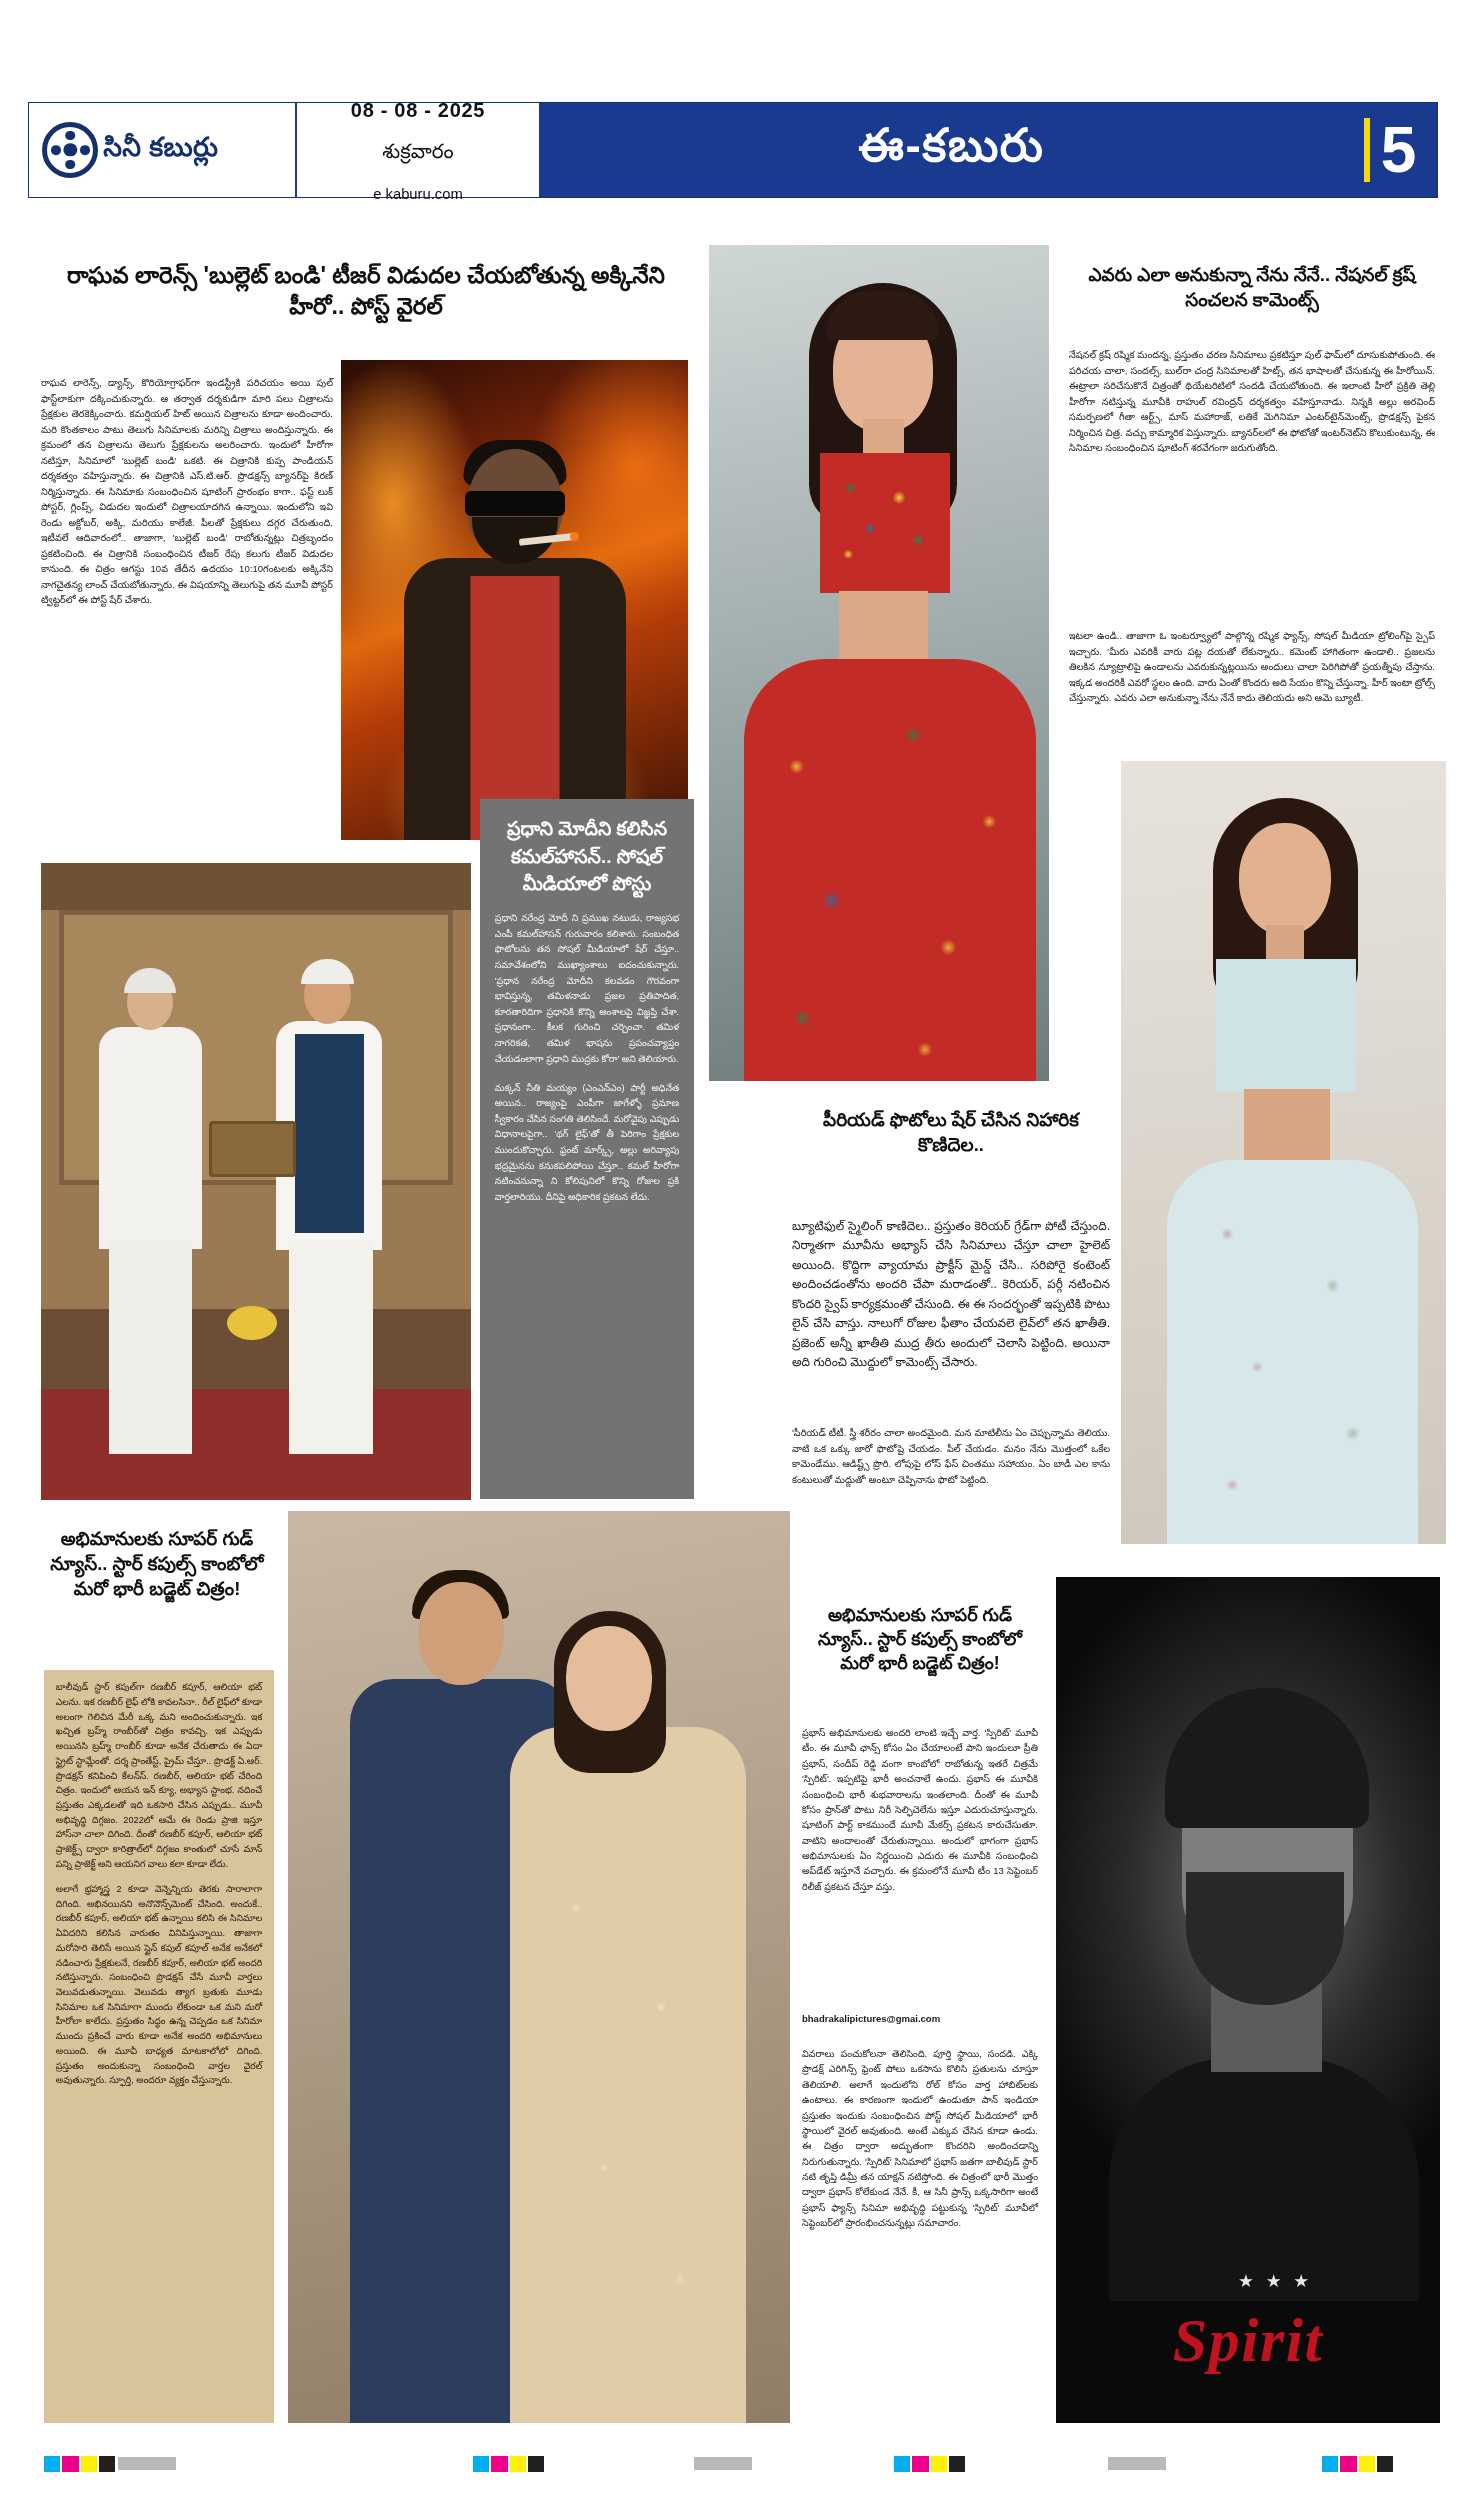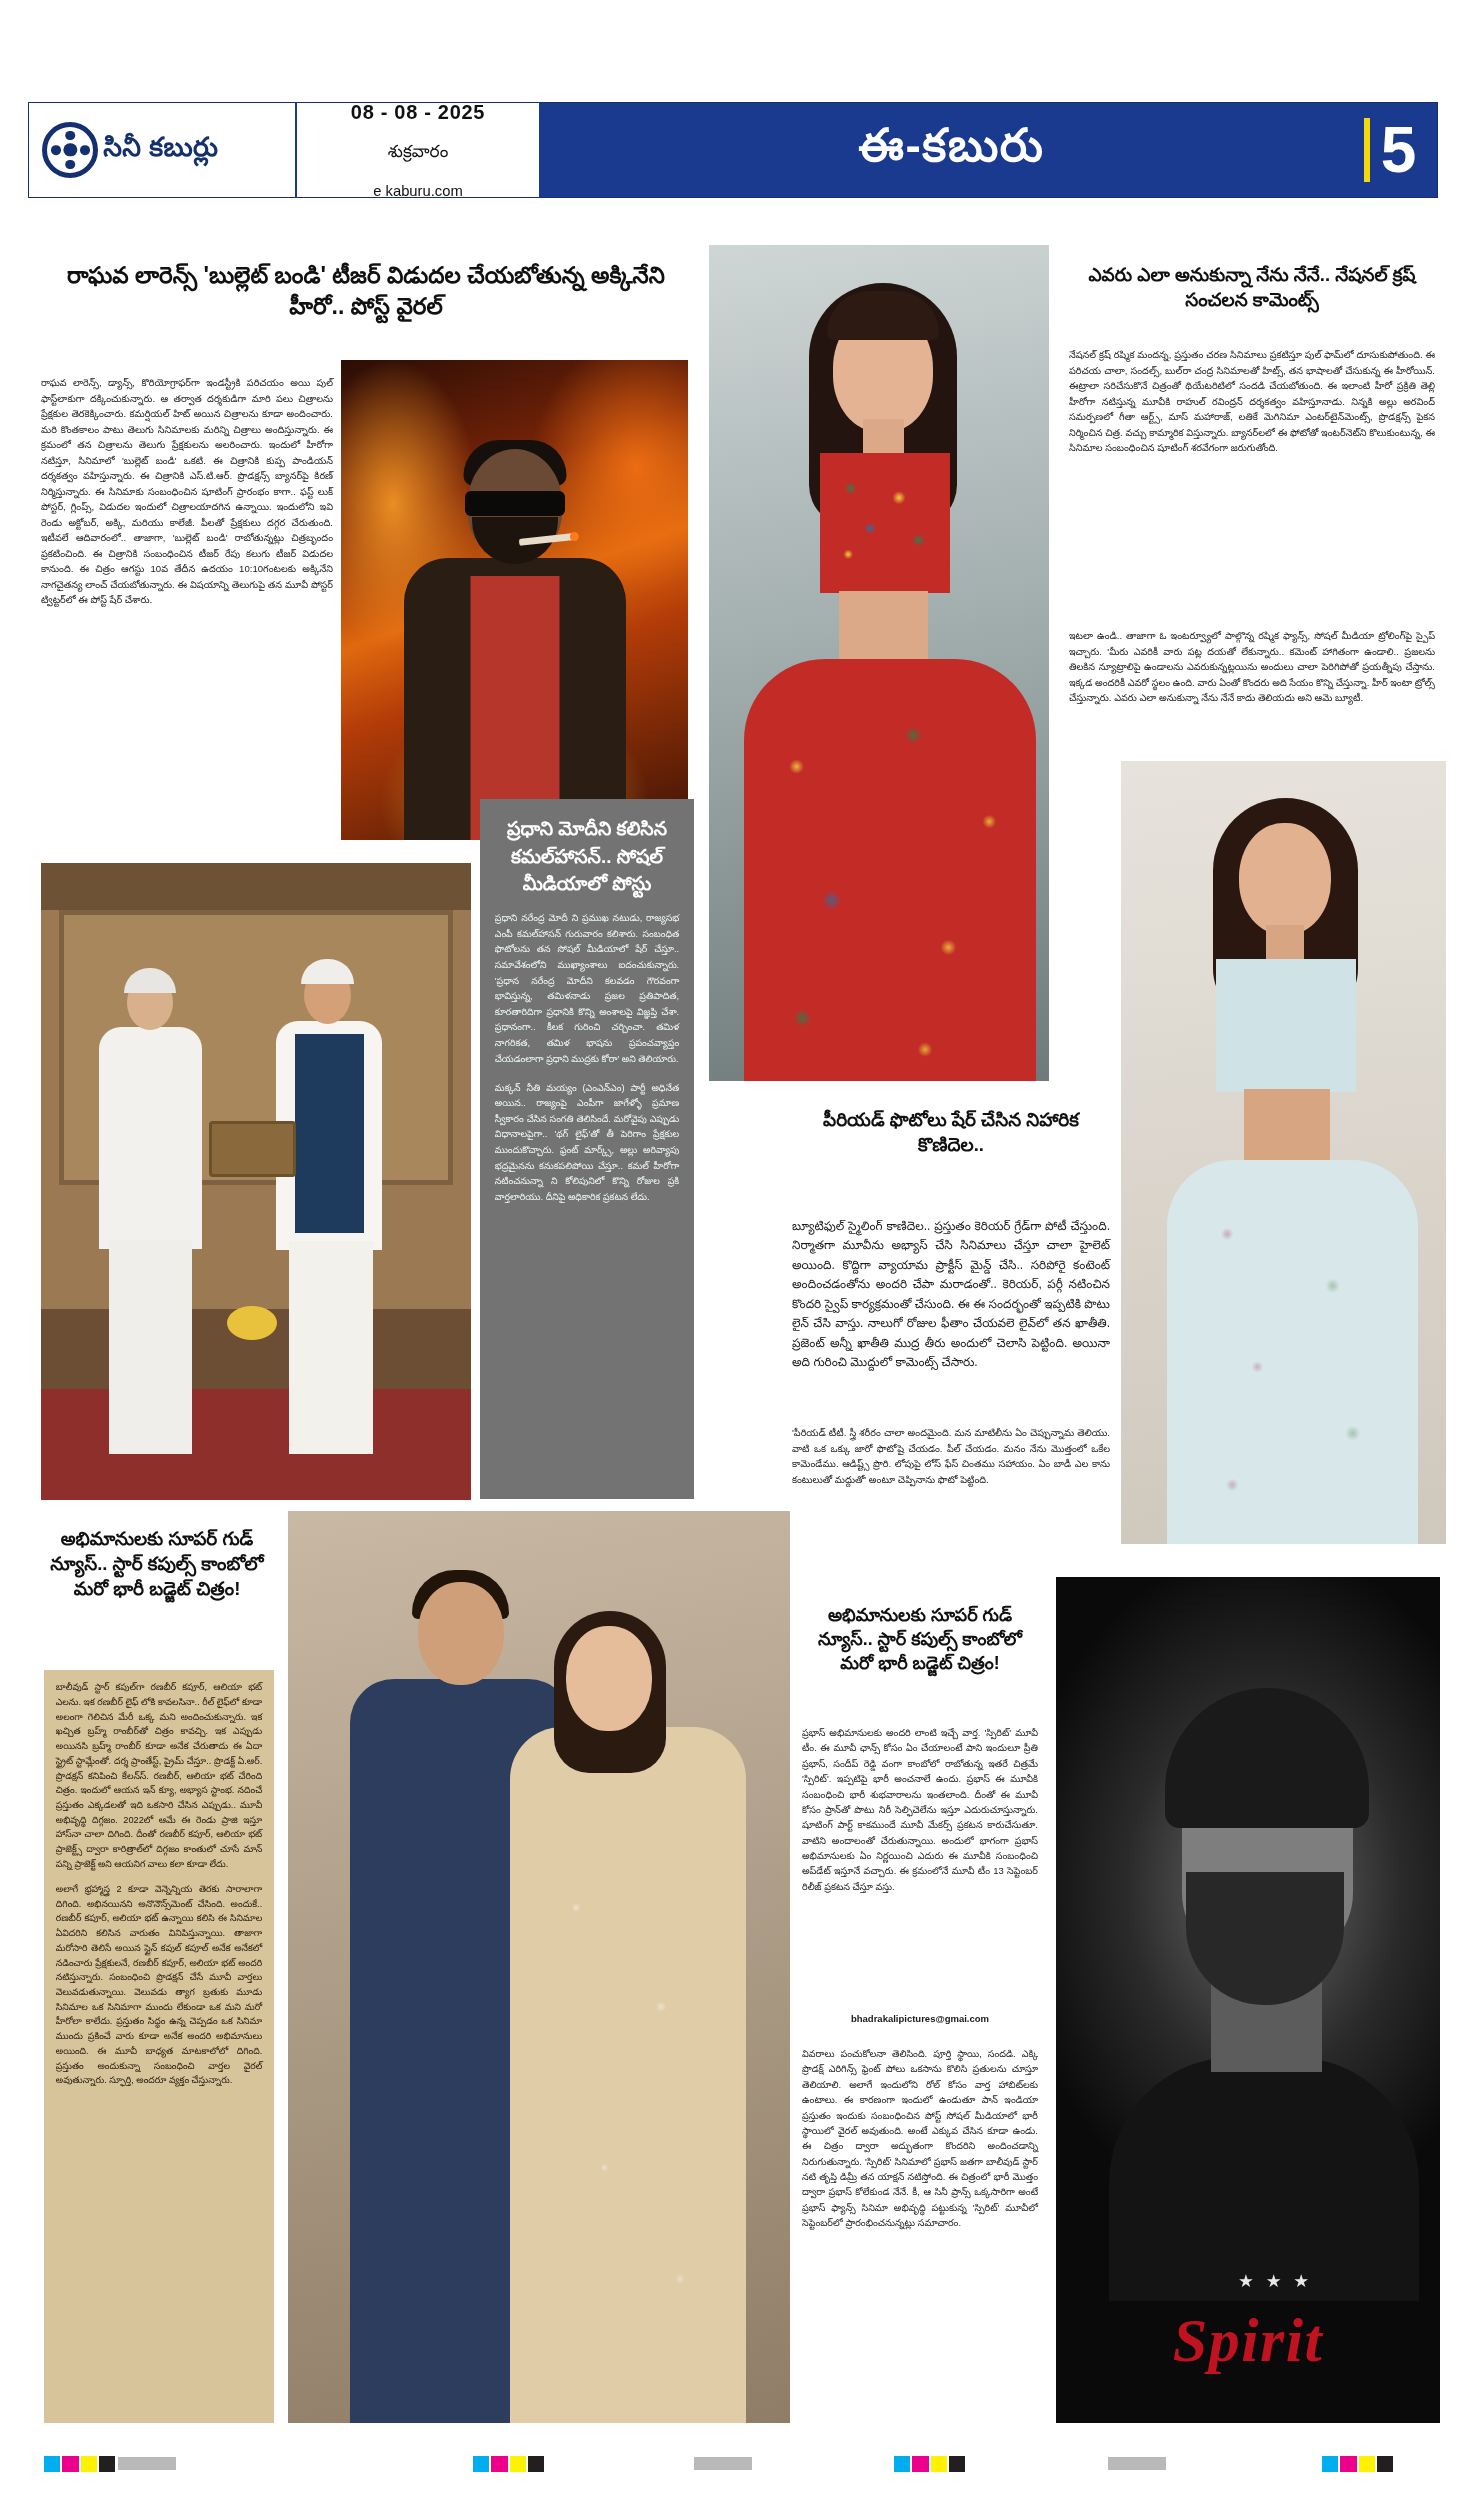--- a/index.html
+++ b/index.html
@@ -57,21 +57,21 @@
   }
   .date-block {
     width: 244px; height: 100%;
     background: #ffffff;
     display: flex; flex-direction: column;
     align-items: center; justify-content: center;
     gap: 18px;
     border-left: 2.2px solid #1a3a8f;
   }
   .date-block .d1 { color: #111; font-size: 20px; font-weight: bold; letter-spacing: 0.7px; }
-  .date-block .d2 { color: #111; font-size: 17px; }
+  .date-block .d2 { color: #111; font-size: 20px; }
   .date-block .d3 { color: #111; font-size: 14.8px; }
   .mast-title {
     flex: 1; text-align: center;
     color: #ffffff; font-size: 46px; font-weight: bold;
     letter-spacing: 1.5px;
   }
   .page-num-wrap {
     display: flex; align-items: center; height: 100%;
     padding-right: 20.7px; gap: 10.3px;
   }
@@ -274,21 +274,21 @@
       radial-gradient(circle 7.4px at 28% 14%, rgba(255,255,255,.45), transparent 60%),
       radial-gradient(circle 8.9px at 64% 30%, rgba(255,255,255,.4), transparent 60%),
       radial-gradient(circle 6.6px at 40% 56%, rgba(255,255,255,.4), transparent 60%),
       radial-gradient(circle 8.1px at 72% 74%, rgba(255,255,255,.35), transparent 60%);
   }
 
   
   .a7-head { position: absolute; left: 805px; top: 1604px; width: 230px; font-size: 17.7px; text-align: center; }
   .a7-text { position: absolute; left: 802px; top: 1725px; width: 236px; height: 325px; font-size: 9.5px; }
   .a7-mail { position: absolute; left: 802px; top: 2013px; width: 236px; font-size: 9.5px;
-    color: #1a1a1a; font-weight: bold; text-align: center; }
+    color: #1a1a1a; font-weight: bold; text-align: left; }
   .a7-text2 { position: absolute; left: 802px; top: 2046px; width: 236px; height: 391px; font-size: 9.5px; }
 
   .photo-spirit { left: 1056px; top: 1577px; width: 384px; height: 861px; background: #0d0d0d; }
   .ps-bg { position: absolute; inset: 0;
     background: radial-gradient(ellipse 251px 340px at 54% 36%, #6b6b6b 0%, #2a2a2a 55%, #0a0a0a 100%); }
   .ps-hair { position: absolute; left: 109px; top: 111px; width: 204px; height: 140px;
     border-radius: 103px 103px 14.8px 14.8px; background: #1a1a1a; }
   .ps-face { position: absolute; left: 126px; top: 157px; width: 171px; height: 229px;
     border-radius: 81px 81px 70px 70px; background: #7e7e7e; }
   .ps-beard { position: absolute; left: 130px; top: 295px; width: 158px; height: 133px;

